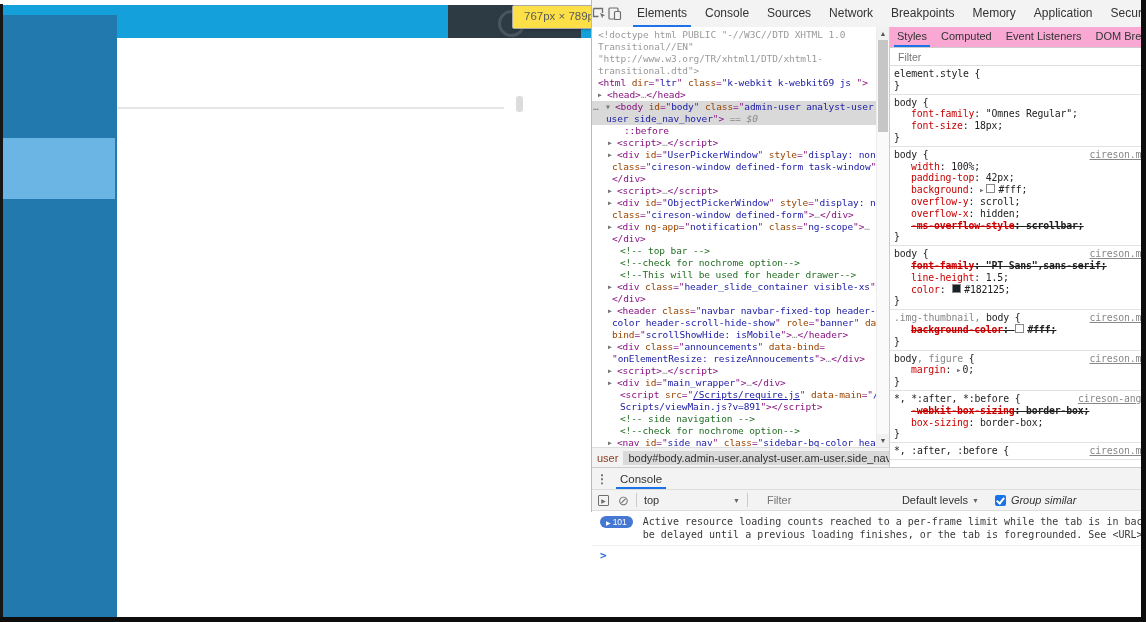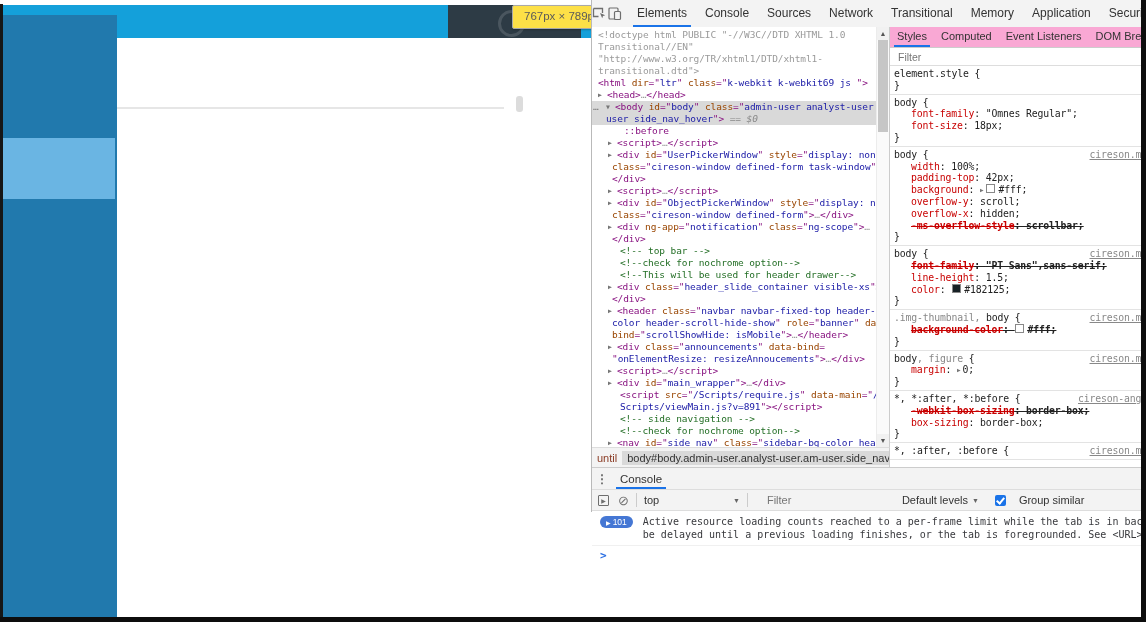--- a/index.html
+++ b/index.html
@@ -35,21 +35,21 @@
   .elements-panel{position:absolute;left:0;top:27px;width:298px;height:420px;background:#fff;
         border-right:1px solid #ccc;box-sizing:border-box;overflow:hidden;}
   .tree{position:absolute;left:0;top:2px;right:13px;font-family:"DejaVu Sans Mono",monospace;
         font-size:9.5px;letter-spacing:-0.1px;line-height:12px;white-space:pre;color:#222;}
   .code-line{position:relative;height:12px;overflow:hidden;}
   .code-line.hl{background:var(--sel);}
   .overflow-marker{position:absolute;left:1px;top:0;color:#777;letter-spacing:-1px;}
   .tree-arrow{display:inline-block;width:9px;font-size:6.5px;color:#777;vertical-align:1px;}
   .sy-t{color:#881280;} .sy-a{color:#994500;} .sy-v{color:#1a1aa6;}
   .sy-c{color:#236e25;} .sy-g{color:#9a9a9a;}
-  .sy-L{color:#1a1aa6;}
+  .sy-L{color:#1a1aa6;text-decoration:underline;}
   .sy-d{color:#888;font-style:italic;} .sy-p{color:#881280;}
   .el-scrollbar{position:absolute;right:0;top:0;width:13px;height:420px;background:#fafafa;border-left:1px solid #ececec;box-sizing:border-box;}
   .sb-btn{height:13px;display:flex;align-items:center;justify-content:center;font-size:7px;color:#555;background:#f1f1f1;}
   .sb-btn.down{position:absolute;left:0;right:0;bottom:0;}
   .sb-thumb{position:absolute;left:1px;right:1px;top:13px;height:92px;background:#c6c6c6;}
 
   
   .breadcrumb{position:absolute;left:0;top:447px;width:298px;height:20px;background:#f3f3f3;
         border-top:1px solid #ddd;border-right:1px solid #ccc;box-sizing:border-box;
         display:flex;align-items:center;font-size:11px;overflow:hidden;}
@@ -91,21 +91,21 @@
   .ctx{display:flex;align-items:center;width:96px;color:#333;}
   .ctx .lbl{flex:1;}
   .dd-arrow{font-size:7px;color:#666;margin-left:4px;}
   .con-filter{width:125px;margin-left:10px;}
   .con-filter input{border:0;outline:0;background:transparent;font-size:11px;color:#333;width:100%;
         font-family:"Liberation Sans",sans-serif;}
   .levels{display:flex;align-items:center;margin-left:12px;white-space:nowrap;}
   .chk{width:11px;height:11px;background:var(--accent);border-radius:2px;margin-left:16px;position:relative;}
   .chk:after{content:"";position:absolute;left:3px;top:1px;width:3px;height:6px;border:solid #fff;
         border-width:0 2px 2px 0;transform:rotate(40deg);}
-  .grp-label{margin-left:13px;white-space:nowrap;}
+  .grp-label{margin-left:5px;white-space:nowrap;font-style:italic;}
   .con-msg{display:flex;align-items:flex-start;padding:4px 6px;border-bottom:1px solid #f0f0f0;
         font-family:"DejaVu Sans Mono",monospace;font-size:10px;line-height:13px;color:#38393d;}
   .badge{flex:0 0 auto;background:var(--badge);color:#fff;border-radius:7px;font-size:8.5px;line-height:12px;
         height:12px;padding:0 6px;margin:1px 10px 0 2px;font-family:"Liberation Sans",sans-serif;white-space:nowrap;}
   .badge .tri{font-size:6px;margin-right:2px;}
   .msg-text div{white-space:pre;}
   .prompt{padding:3px 8px;font-family:"DejaVu Sans Mono",monospace;font-size:11px;font-weight:bold;color:#2b6fe3;}
 
   
   .strip-left{position:absolute;left:0;top:4px;width:3px;height:614px;background:#161616;z-index:8;}
@@ -148,38 +148,38 @@
           <rect x="2" y="2" width="9" height="11" rx="1" fill="none" stroke="#6e6e6e" stroke-width="1.2"></rect>
           <rect x="7.5" y="5.5" width="6" height="8" rx="1" fill="#f3f3f3" stroke="#6e6e6e" stroke-width="1.2"></rect>
         </svg>
       </div>
       <div class="dt-sep"></div>
       <div class="dt-tabs">
           <div class="dt-tab sel">Elements</div>
           <div class="dt-tab">Console</div>
           <div class="dt-tab">Sources</div>
           <div class="dt-tab">Network</div>
-          <div class="dt-tab">Transitional</div>
+          <div class="dt-tab">Breakpoints</div>
           <div class="dt-tab">Memory</div>
           <div class="dt-tab">Application</div>
           <div class="dt-tab">Security</div>
         </div>
     </div>
 
     <div class="elements-panel">
       <div class="tree"><div class="code-line" style="padding-left: 6px;"><span class="sy-g">&lt;!doctype html PUBLIC "-//W3C//DTD XHTML 1.0</span></div><div class="code-line" style="padding-left: 6px;"><span class="sy-g">Transitional//EN"</span></div><div class="code-line" style="padding-left: 6px;"><span class="sy-g">"http://www.w3.org/TR/xhtml1/DTD/xhtml1-</span></div><div class="code-line" style="padding-left: 6px;"><span class="sy-g">transitional.dtd"&gt;</span></div><div class="code-line" style="padding-left: 6px;"><span class="sy-t">&lt;html </span><span class="sy-a">dir</span><span class="sy-t">="</span><span class="sy-v">ltr</span><span class="sy-t">" </span><span class="sy-a">class</span><span class="sy-t">="</span><span class="sy-v">k-webkit k-webkit69 js </span><span class="sy-t">"&gt;</span></div><div class="code-line" style="padding-left: 6px;"><span class="tree-arrow">▶</span><span class="sy-t">&lt;head&gt;</span><span class="sy-g">…</span><span class="sy-t">&lt;/head&gt;</span></div><div class="code-line hl" style="padding-left: 14px;"><span class="overflow-marker">…</span><span class="tree-arrow">▼</span><span class="sy-t">&lt;body </span><span class="sy-a">id</span><span class="sy-t">="</span><span class="sy-v">body</span><span class="sy-t">" </span><span class="sy-a">class</span><span class="sy-t">="</span><span class="sy-v">admin-user analyst-user am-</span></div><div class="code-line hl" style="padding-left: 14px;"><span class="sy-v">user side_nav_hover</span><span class="sy-t">"&gt;</span><span class="sy-d"> == $0</span></div><div class="code-line" style="padding-left: 32px;"><span class="sy-p">::before</span></div><div class="code-line" style="padding-left: 16px;"><span class="tree-arrow">▶</span><span class="sy-t">&lt;script&gt;</span><span class="sy-g">…</span><span class="sy-t">&lt;/script&gt;</span></div><div class="code-line" style="padding-left: 16px;"><span class="tree-arrow">▶</span><span class="sy-t">&lt;div </span><span class="sy-a">id</span><span class="sy-t">="</span><span class="sy-v">UserPickerWindow</span><span class="sy-t">" </span><span class="sy-a">style</span><span class="sy-t">="</span><span class="sy-v">display: none;</span></div><div class="code-line" style="padding-left: 20px;"><span class="sy-a">class</span><span class="sy-t">="</span><span class="sy-v">cireson-window defined-form task-window</span><span class="sy-t">"&gt;</span></div><div class="code-line" style="padding-left: 20px;"><span class="sy-t">&lt;/div&gt;</span></div><div class="code-line" style="padding-left: 16px;"><span class="tree-arrow">▶</span><span class="sy-t">&lt;script&gt;</span><span class="sy-g">…</span><span class="sy-t">&lt;/script&gt;</span></div><div class="code-line" style="padding-left: 16px;"><span class="tree-arrow">▶</span><span class="sy-t">&lt;div </span><span class="sy-a">id</span><span class="sy-t">="</span><span class="sy-v">ObjectPickerWindow</span><span class="sy-t">" </span><span class="sy-a">style</span><span class="sy-t">="</span><span class="sy-v">display: none</span></div><div class="code-line" style="padding-left: 20px;"><span class="sy-a">class</span><span class="sy-t">="</span><span class="sy-v">cireson-window defined-form</span><span class="sy-t">"&gt;</span><span class="sy-g">…</span><span class="sy-t">&lt;/div&gt;</span></div><div class="code-line" style="padding-left: 16px;"><span class="tree-arrow">▶</span><span class="sy-t">&lt;div </span><span class="sy-a">ng-app</span><span class="sy-t">="</span><span class="sy-v">notification</span><span class="sy-t">" </span><span class="sy-a">class</span><span class="sy-t">="</span><span class="sy-v">ng-scope</span><span class="sy-t">"&gt;</span><span class="sy-g">…</span></div><div class="code-line" style="padding-left: 20px;"><span class="sy-t">&lt;/div&gt;</span></div><div class="code-line" style="padding-left: 28px;"><span class="sy-c">&lt;!-- top bar --&gt;</span></div><div class="code-line" style="padding-left: 28px;"><span class="sy-c">&lt;!--check for nochrome option--&gt;</span></div><div class="code-line" style="padding-left: 28px;"><span class="sy-c">&lt;!--This will be used for header drawer--&gt;</span></div><div class="code-line" style="padding-left: 16px;"><span class="tree-arrow">▶</span><span class="sy-t">&lt;div </span><span class="sy-a">class</span><span class="sy-t">="</span><span class="sy-v">header_slide_container visible-xs</span><span class="sy-t">"&gt;</span></div><div class="code-line" style="padding-left: 20px;"><span class="sy-t">&lt;/div&gt;</span></div><div class="code-line" style="padding-left: 16px;"><span class="tree-arrow">▶</span><span class="sy-t">&lt;header </span><span class="sy-a">class</span><span class="sy-t">="</span><span class="sy-v">navbar navbar-fixed-top header-bg-</span></div><div class="code-line" style="padding-left: 20px;"><span class="sy-v">color header-scroll-hide-show</span><span class="sy-t">" </span><span class="sy-a">role</span><span class="sy-t">="</span><span class="sy-v">banner</span><span class="sy-t">" </span><span class="sy-a">data-</span></div><div class="code-line" style="padding-left: 20px;"><span class="sy-a">bind</span><span class="sy-t">="</span><span class="sy-v">scrollShowHide: isMobile</span><span class="sy-t">"&gt;</span><span class="sy-g">…</span><span class="sy-t">&lt;/header&gt;</span></div><div class="code-line" style="padding-left: 16px;"><span class="tree-arrow">▶</span><span class="sy-t">&lt;div </span><span class="sy-a">class</span><span class="sy-t">="</span><span class="sy-v">announcements</span><span class="sy-t">" </span><span class="sy-a">data-bind</span><span class="sy-t">=</span></div><div class="code-line" style="padding-left: 20px;"><span class="sy-t">"</span><span class="sy-v">onElementResize: resizeAnnoucements</span><span class="sy-t">"&gt;</span><span class="sy-g">…</span><span class="sy-t">&lt;/div&gt;</span></div><div class="code-line" style="padding-left: 16px;"><span class="tree-arrow">▶</span><span class="sy-t">&lt;script&gt;</span><span class="sy-g">…</span><span class="sy-t">&lt;/script&gt;</span></div><div class="code-line" style="padding-left: 16px;"><span class="tree-arrow">▶</span><span class="sy-t">&lt;div </span><span class="sy-a">id</span><span class="sy-t">="</span><span class="sy-v">main_wrapper</span><span class="sy-t">"&gt;</span><span class="sy-g">…</span><span class="sy-t">&lt;/div&gt;</span></div><div class="code-line" style="padding-left: 28px;"><span class="sy-t">&lt;script </span><span class="sy-a">src</span><span class="sy-t">="</span><span class="sy-L">/Scripts/require.js</span><span class="sy-t">" </span><span class="sy-a">data-main</span><span class="sy-t">="</span><span class="sy-v">/</span></div><div class="code-line" style="padding-left: 28px;"><span class="sy-v">Scripts/viewMain.js?v=891</span><span class="sy-t">"&gt;&lt;/script&gt;</span></div><div class="code-line" style="padding-left: 28px;"><span class="sy-c">&lt;!-- side navigation --&gt;</span></div><div class="code-line" style="padding-left: 28px;"><span class="sy-c">&lt;!--check for nochrome option--&gt;</span></div><div class="code-line" style="padding-left: 16px;"><span class="tree-arrow">▶</span><span class="sy-t">&lt;nav </span><span class="sy-a">id</span><span class="sy-t">="</span><span class="sy-v">side_nav</span><span class="sy-t">" </span><span class="sy-a">class</span><span class="sy-t">="</span><span class="sy-v">sidebar-bg-color header-</span></div></div>
       <div class="el-scrollbar">
         <div class="sb-btn up">▲</div>
         <div class="sb-thumb"></div>
         <div class="sb-btn down">▼</div>
       </div>
     </div>
 
     <div class="breadcrumb">
-        <div class="crumb">until</div>
+        <div class="crumb">user</div>
         <div class="crumb sel">body#body.admin-user.analyst-user.am-user.side_nav_hover</div>
       </div>
 
     <div class="styles-panel">
       <div class="st-tabs">
           <div class="st-tab sel">Styles</div>
           <div class="st-tab">Computed</div>
           <div class="st-tab">Event Listeners</div>
           <div class="st-tab">DOM Breakpoints</div>
         </div>

